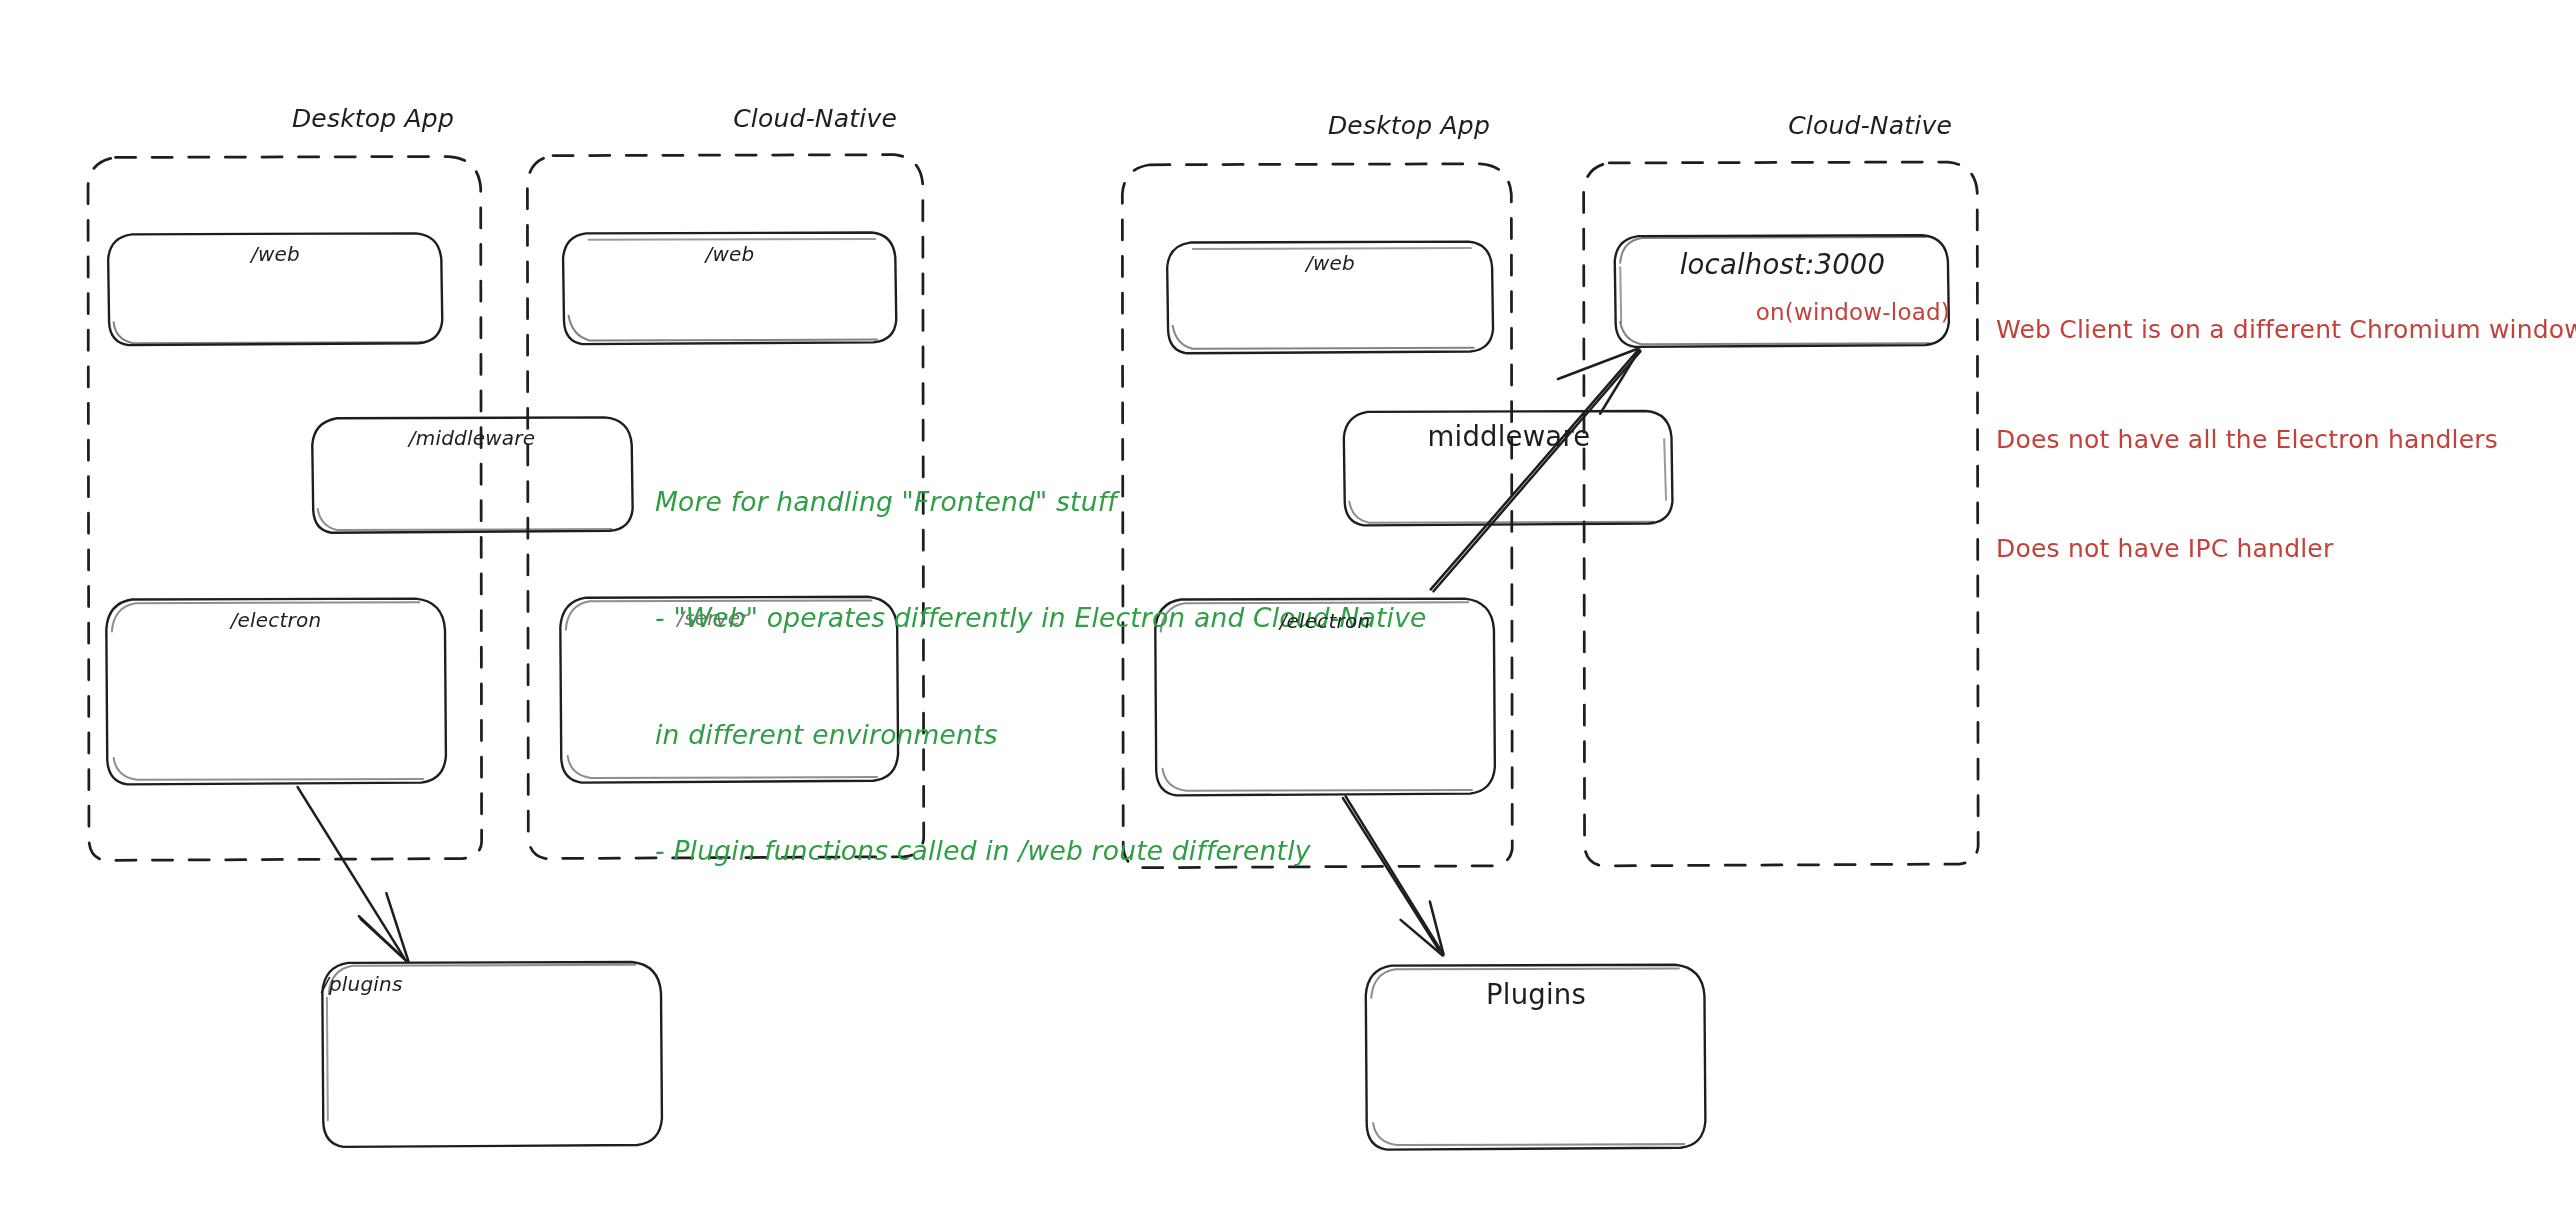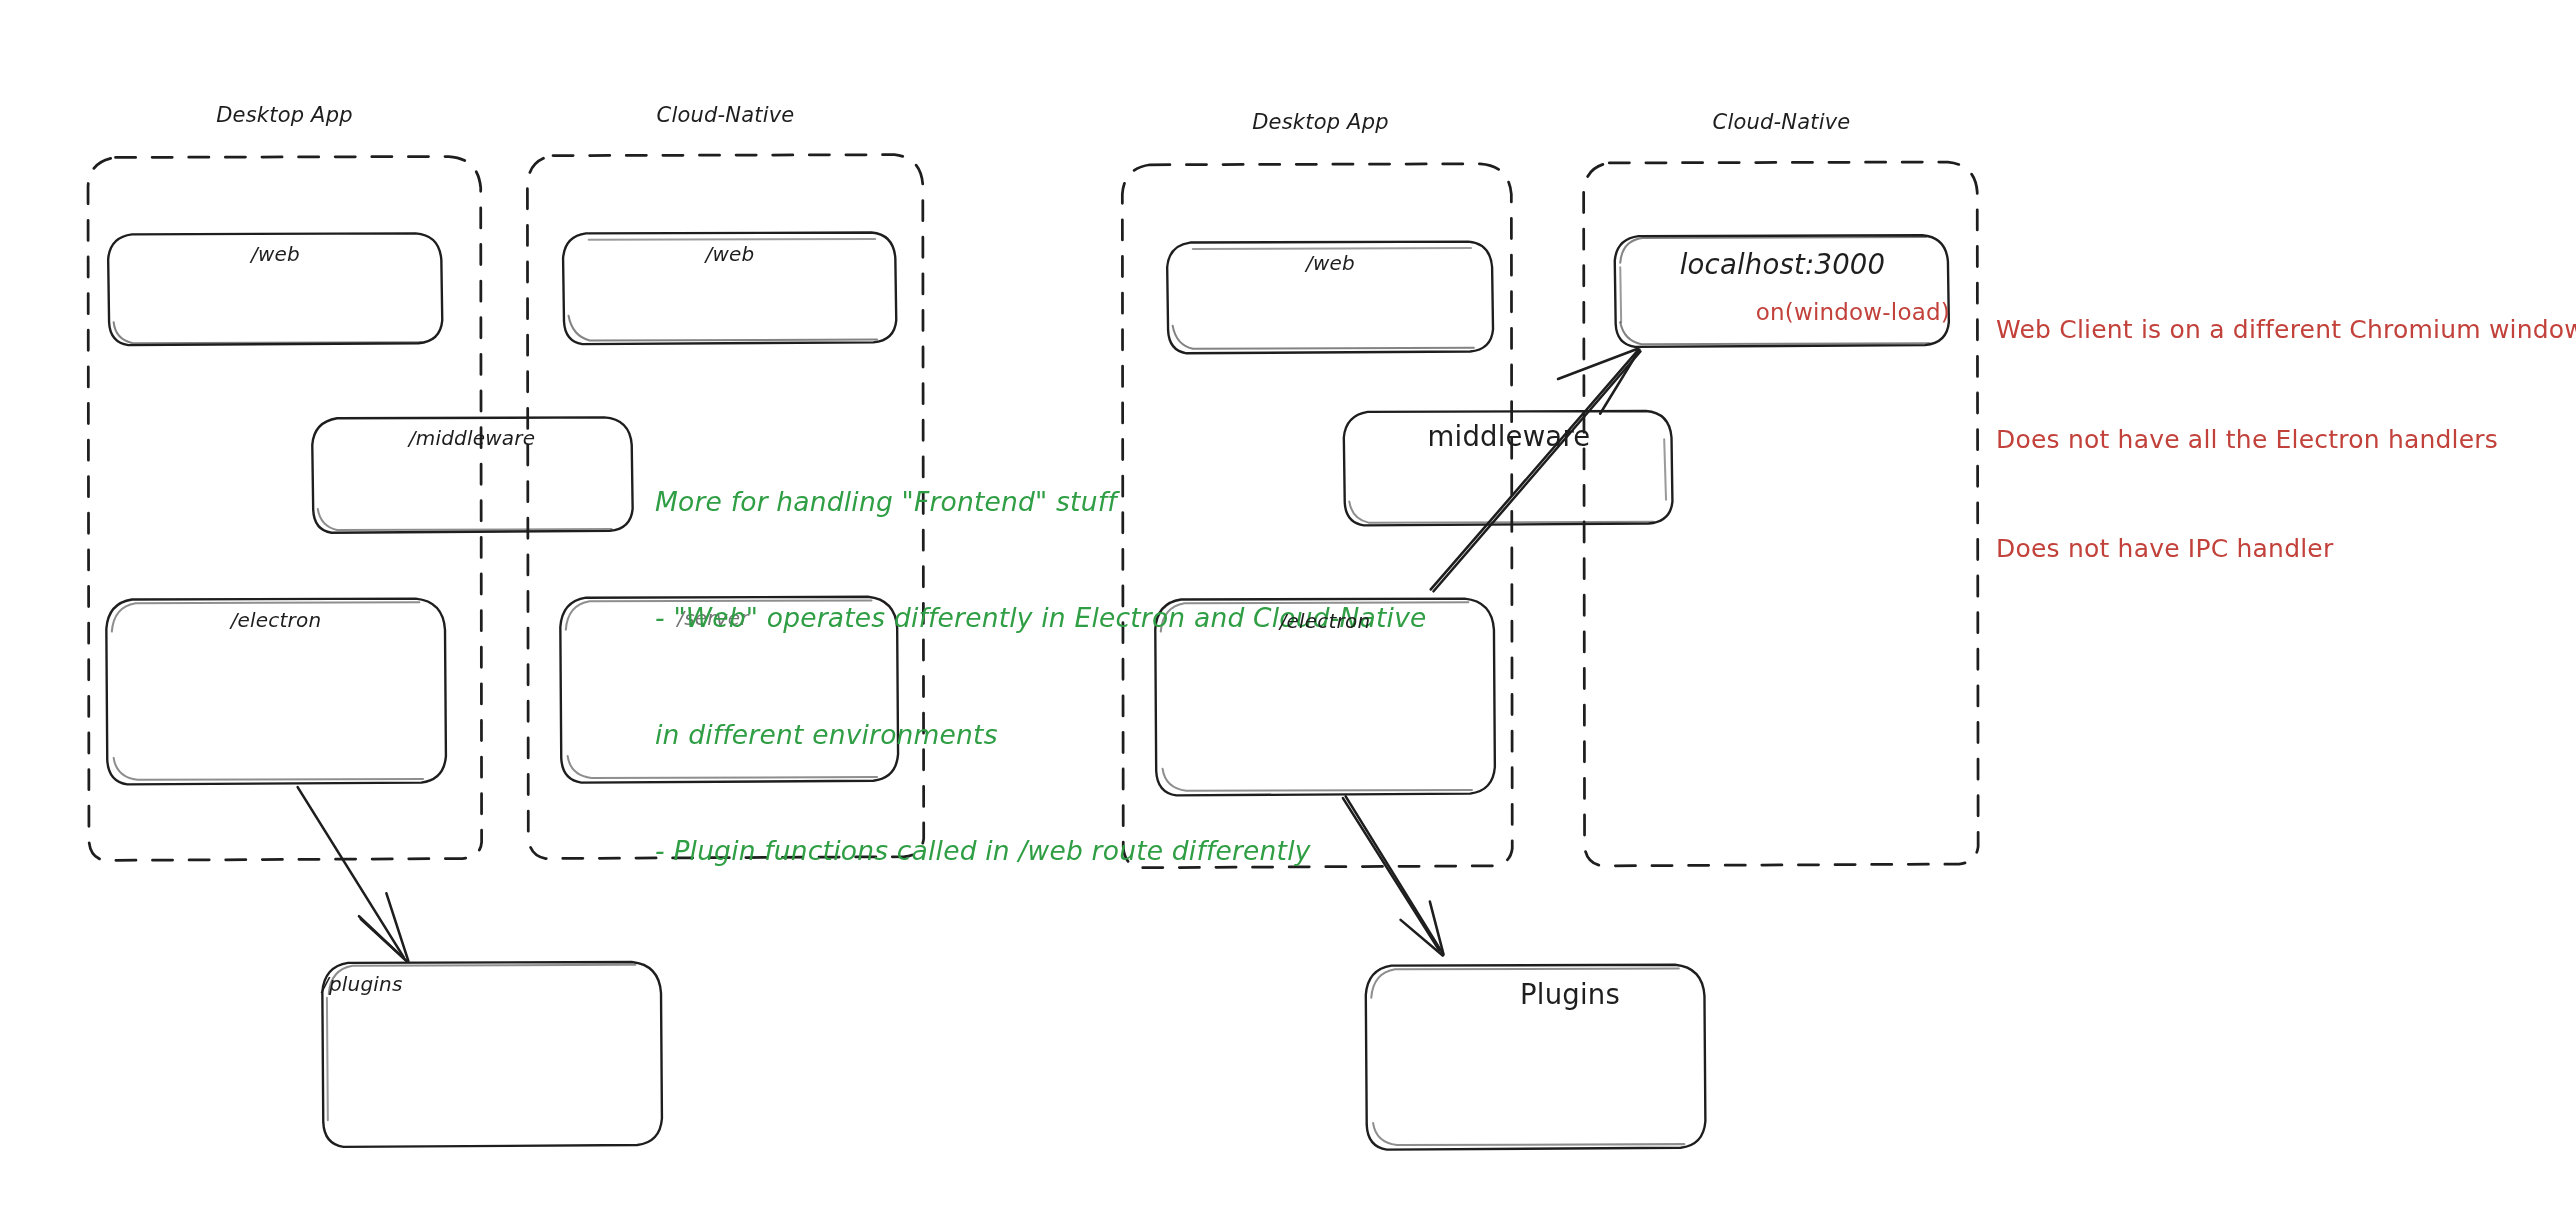--- a/index.html
+++ b/index.html
@@ -55,22 +55,22 @@
   }
   .lbl {
     position: absolute;
     font-family: "DejaVu Sans", sans-serif;
     color: #1e1e1e;
     white-space: pre;
     line-height: 1.42;
     letter-spacing: 0.2px;
   }
   .group-title {
-    font-size: 21px;
-    text-align: center;
+    font-size: 25px;
+    text-align: right;
     font-style: italic;
   }
   .box-label {
     font-size: 20px;
     font-style: italic;
   }
   .box-label-plain {
     font-size: 27.5px;
   }
   .note-green {
@@ -227,21 +227,21 @@
   <div class="lbl box-label" style="left:1167px; top:249px; width:327px; text-align:center;">/web</div>
 
   <div class="lbl box-label-plain" style="left:1615px; top:245px; width:335px; text-align:center;font-style:italic;">localhost:3000</div>
 
   <div class="lbl sub-red" style="left:1670px; top:296px; width:280px; text-align:right; color:#c2413a;">on(window-load)</div>
 
   <div class="lbl box-label-plain" style="left:1344px; top:417px; width:330px; text-align:center;">middleware</div>
 
   <div class="lbl box-label" style="left:1155px; top:607px; width:340px; text-align:center;">/electron</div>
 
-  <div class="lbl box-label-plain" style="left:1366px; top:975px; width:340px; text-align:center;padding-left:34px;">Plugins</div>
+  <div class="lbl box-label-plain" style="left:1366px; top:975px; width:340px; text-align:center;">Plugins</div>
 
   <div class="lbl note-red" style="left:1996px; top:239px; color:#c2413a;">
     <div>Web Client is on a different Chromium window</div>
     <div>Does not have all the Electron handlers</div>
     <div>Does not have IPC handler</div>
   </div>
 
 </div>
 
 

